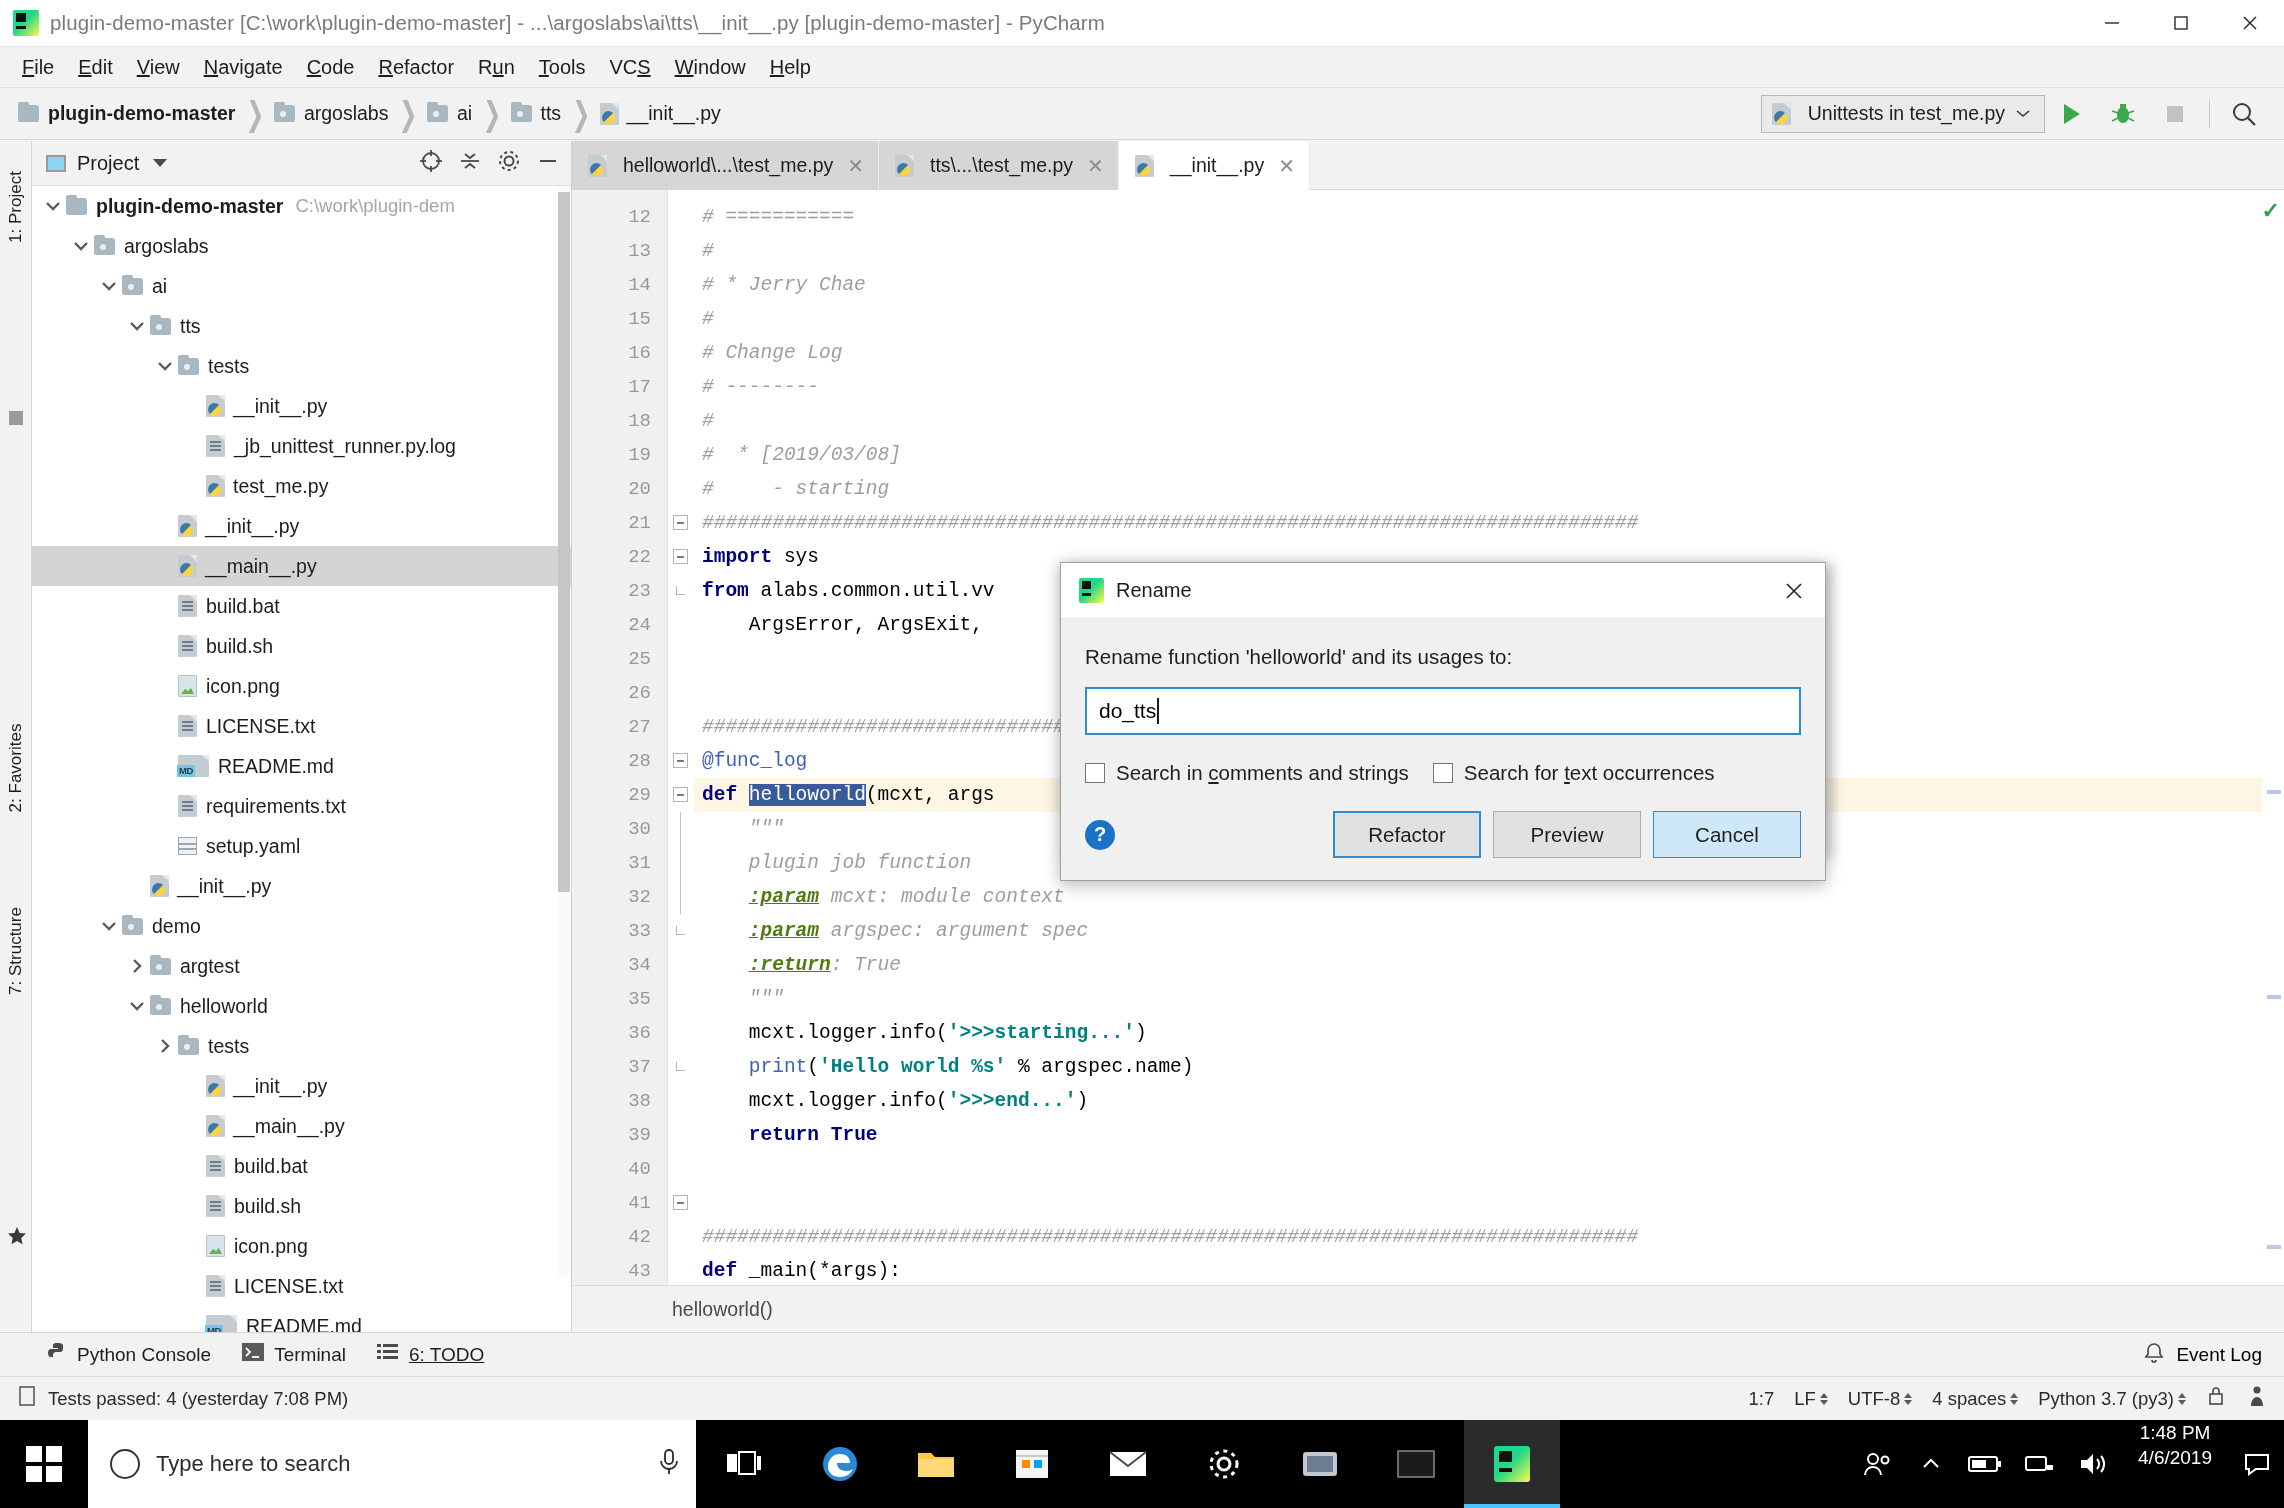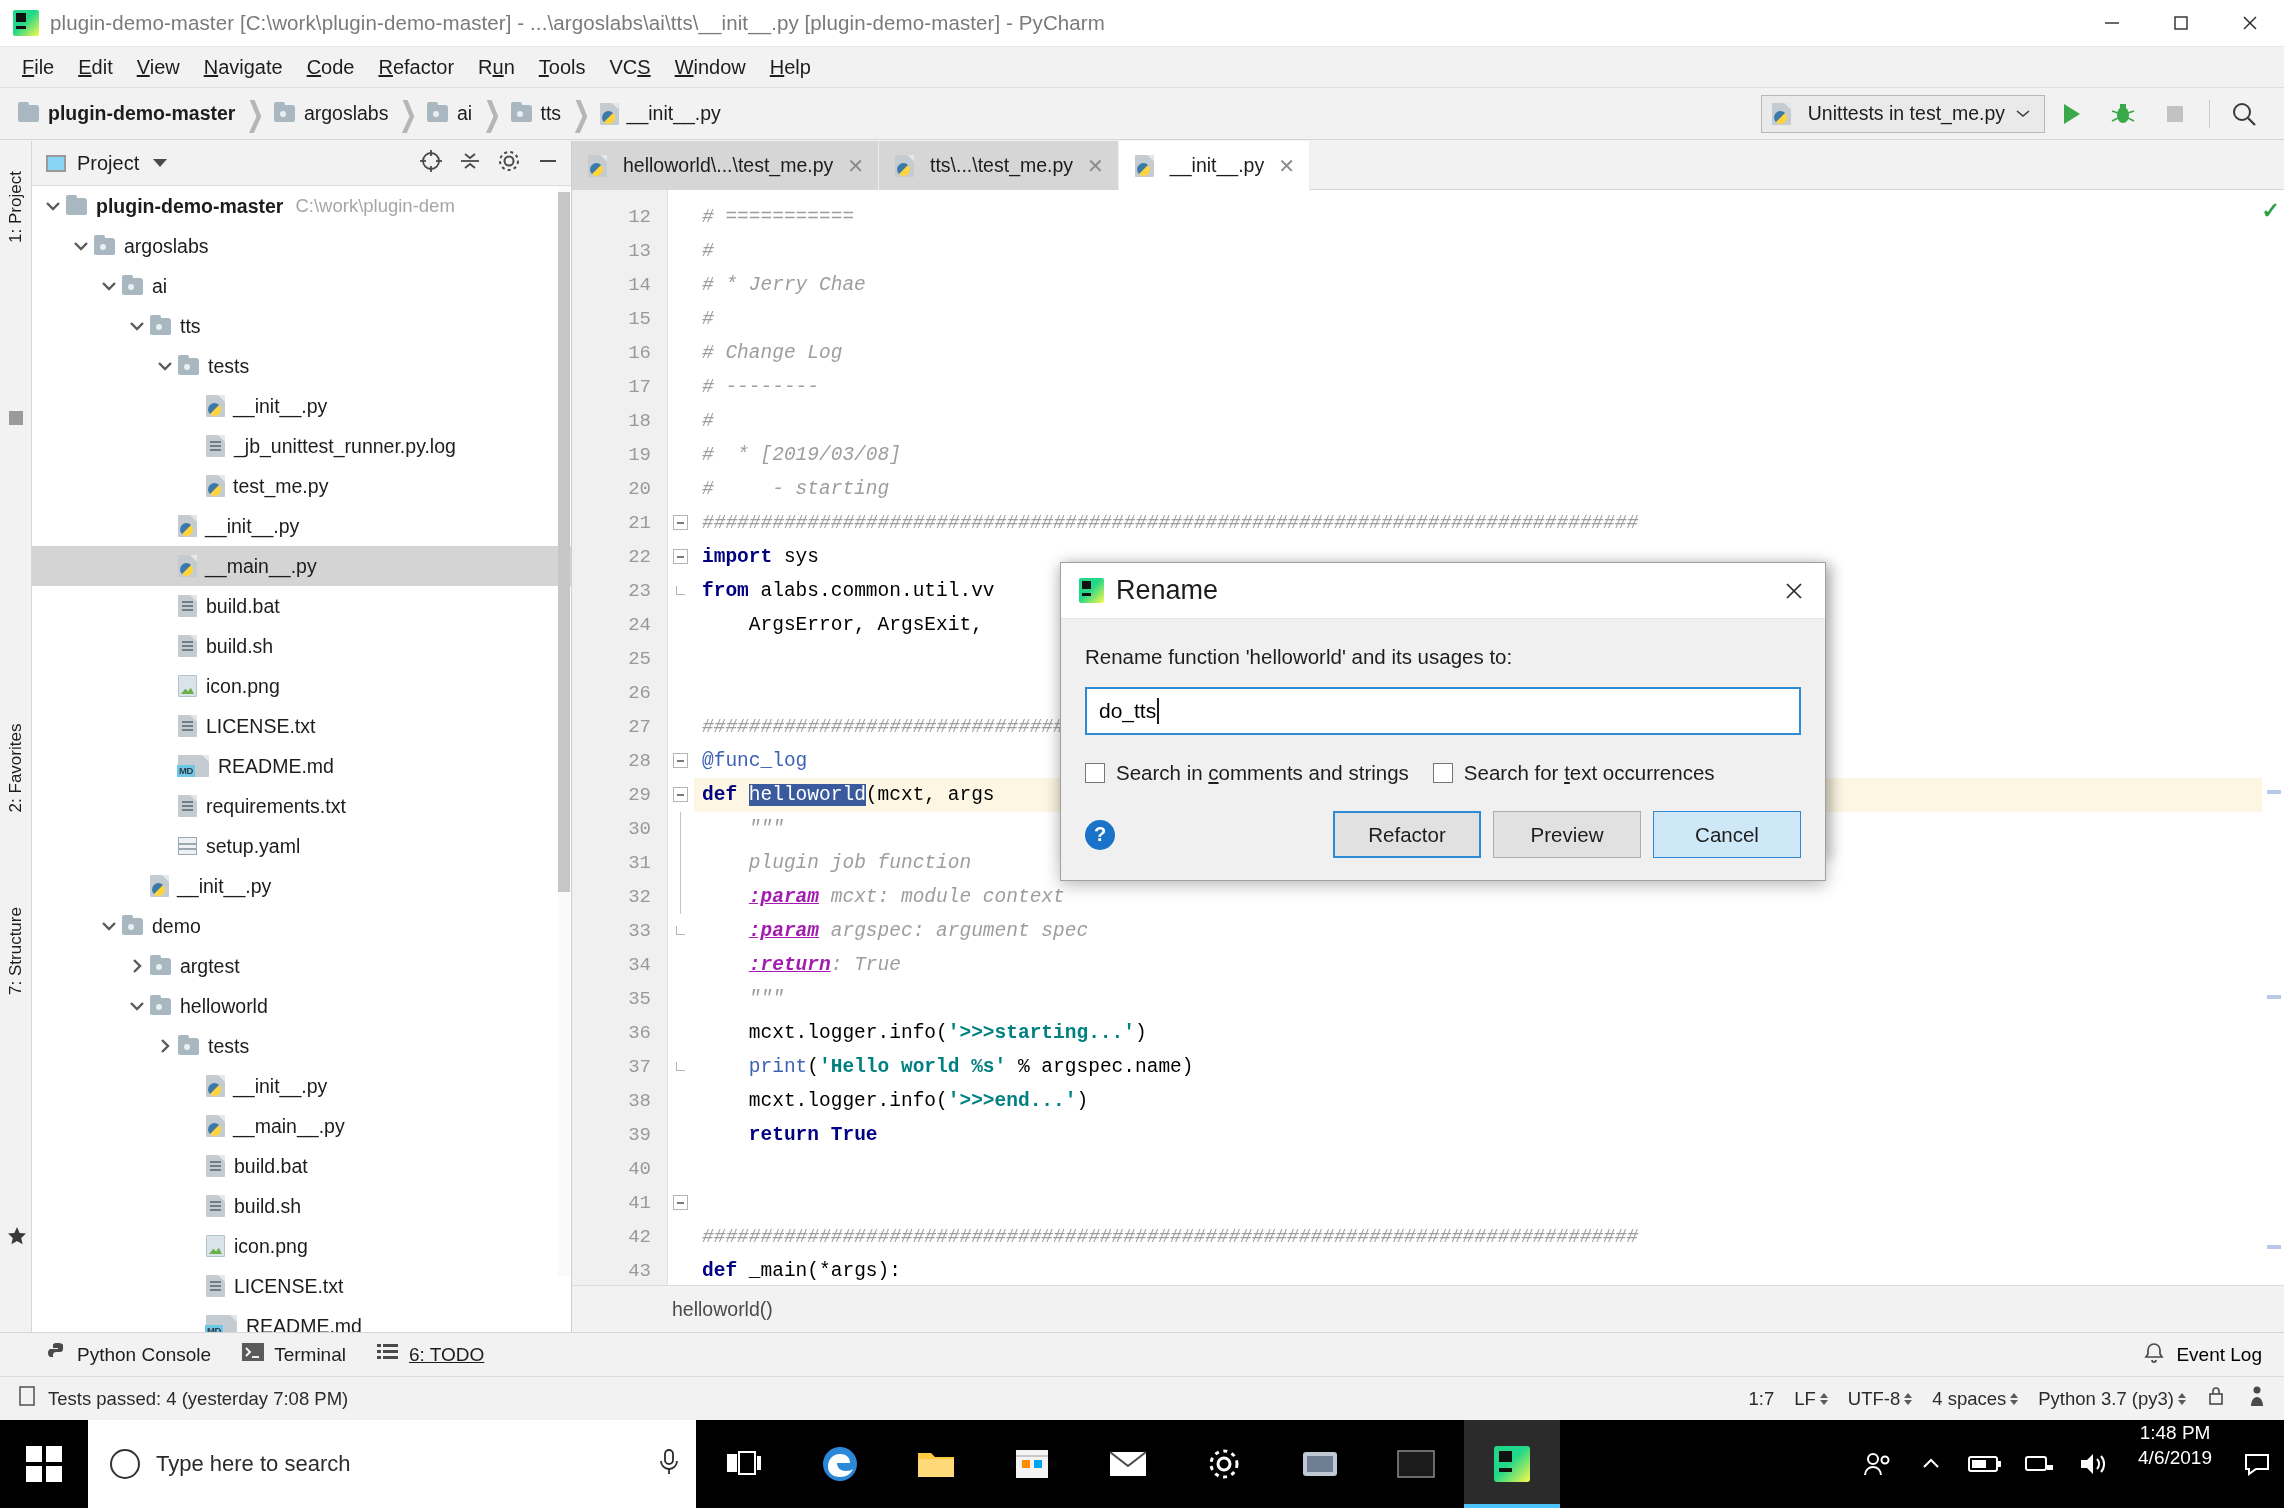--- a/index.html
+++ b/index.html
@@ -243,21 +243,21 @@
     font-family: "Liberation Mono", monospace; font-size: 19.5px;
     white-space: pre; overflow: hidden;
   }
   .code .ln { height: 34px; line-height: 34px; padding-left: 8px; }
   .code .ln.hl { background: #fdf6e3; }
   .cmt { color: #9d9d9d; font-style: italic; }
   .kw  { color: #000080; font-weight: bold; }
   .str { color: #008080; font-weight: bold; }
   .dec { color: #3d62b5; }
   .doc { color: #9d9d9d; font-style: italic; }
-  .doctag { color: #a21caf; font-weight: bold; font-style: italic; text-decoration: underline; margin-top: 44px; }
+  .doctag { color: #4d7c0f; font-weight: bold; font-style: italic; text-decoration: underline; margin-top: 44px; }
   .selhl { background:#3b5a9e; color:#ffffff; }
   .code-scrollbar {
     position:absolute; right:0; top:0; width: 22px; bottom:0; background:#fff;
   }
   .marker { position:absolute; right:3px; width:14px; height:4px; }
   .check-ok {
     position:absolute; right:4px; top:8px; color:#2f9e44; font-size:22px; font-weight:bold;
   }
   .editor-footer {
     height: 48px; background: #f2f2f2; border-top: 1px solid #dcdcdc;
@@ -331,21 +331,21 @@
     height: 56px; background:#ffffff; display:flex; align-items:center;
     padding-left: 18px; border-bottom:1px solid #e6e6e6;
   }
   .dlg-pc {
     width:25px; height:25px; margin-right:12px; position:relative; flex:none;
     background: linear-gradient(135deg,#21d789 0%,#21d789 45%,#fcf84a 100%);
     border-radius:2px;
   }
   .dlg-pc::before { content:""; position:absolute; left:3px; top:3px; width:9px; height:8px; background:#111; }
   .dlg-pc::after  { content:""; position:absolute; left:3px; top:15px; width:9px; height:3px; background:#111; }
-  .dlg-title-text { font-size: 27px; color:#1d1d1d; }
+  .dlg-title-text { font-size: 20px; color:#1d1d1d; }
   .dlg-close {
     margin-left:auto; width:62px; height:56px; display:flex; align-items:center; justify-content:center;
   }
   .dlg-body { padding: 26px 24px 22px 24px; }
   .dlg-prompt { font-size: 20.5px; color:#1d1d1d; margin-bottom: 18px; }
   .dlg-input {
     width: 100%; height: 48px; border: 2px solid #2f8ad4; background:#fff;
     display:flex; align-items:center; padding: 0 12px;
     font-size: 21px; color:#000000; font-family:"Liberation Sans",sans-serif;
   }

